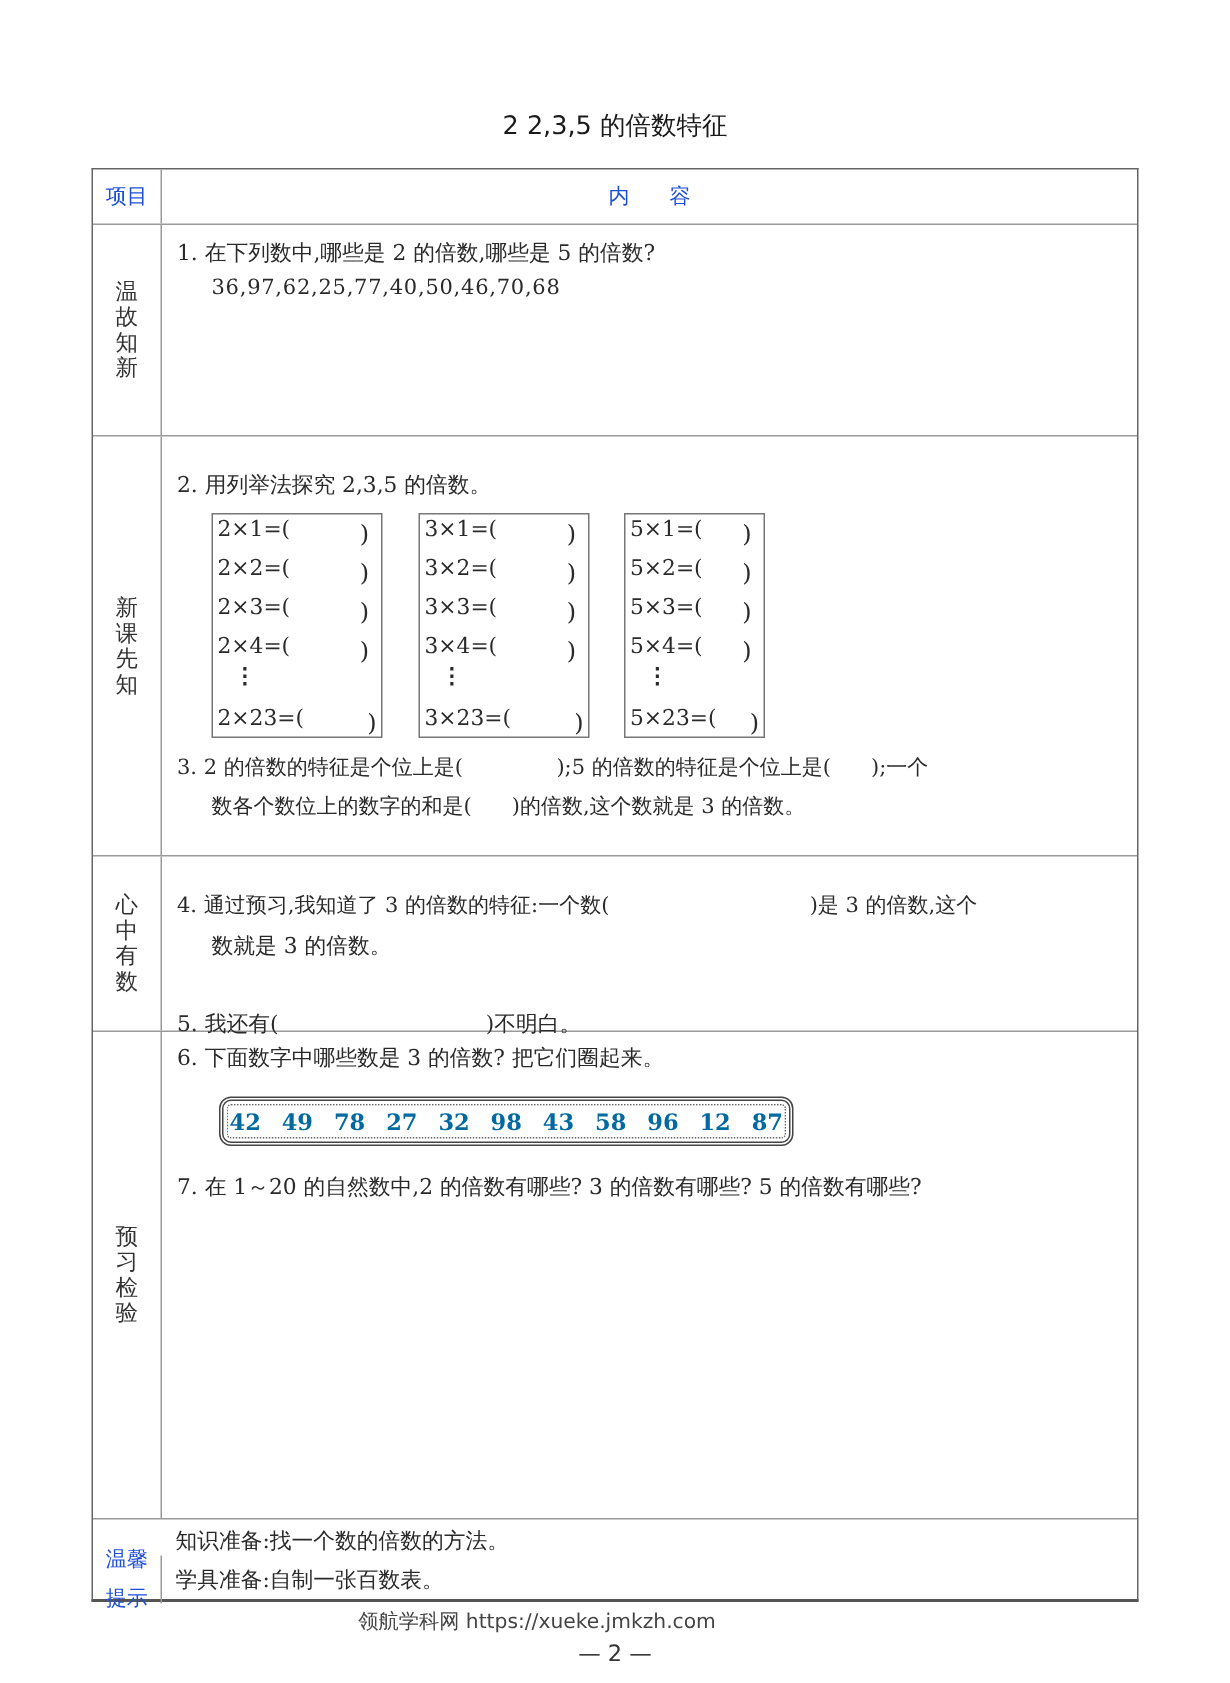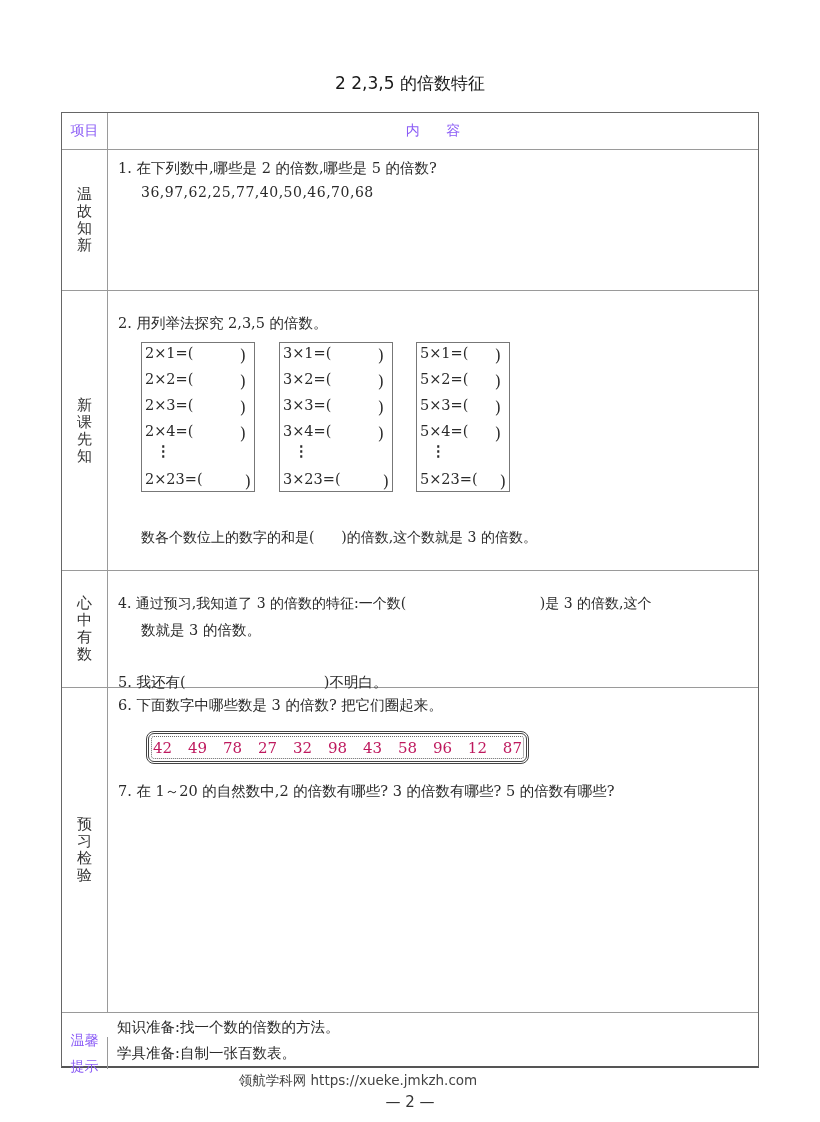--- a/index.html
+++ b/index.html
@@ -8,32 +8,32 @@
   .title { position:absolute; top:72px; left:0; width:820px; text-align:center;
            font-family:"DejaVu Sans","Liberation Sans",sans-serif; font-size:17px; color:#1a1a1a; }
   .table { position:absolute; left:61px; top:112px; width:698px; height:956px;
            border:1.5px solid #666; border-bottom:2px solid #555; box-sizing:border-box; }
   .row { position:absolute; left:0; width:100%; border-bottom:1.5px solid #9a9a9a; box-sizing:border-box; }
   .row.last { border-bottom:none; }
   .lcol { position:absolute; left:0; top:0; bottom:0; width:46px; border-right:1.5px solid #9a9a9a;
           display:flex; align-items:center; justify-content:center; box-sizing:border-box; }
   .rcol { position:absolute; left:46px; right:0; top:0; bottom:0; }
   .vlabel { font-size:15px; line-height:17px; width:16px; text-align:center; color:#333; }
-  .hlabel { font-size:14px; color:#8b5cf6; }
+  .hlabel { font-size:14px; color:#1d4ed8; }
   .line { position:absolute; font-size:14.5px; white-space:nowrap; color:#2a2a2a; }
   .nums { letter-spacing:0.5px; }
   .mbox { position:absolute; border:1px solid #777; box-sizing:border-box; width:114px; height:150px; }
   .mbox div { position:absolute; left:3px; font-size:14.5px; white-space:nowrap; }
   .mbox .p { position:absolute; right:8px; }
   .vdots { font-weight:bold; left:14px !important; line-height:7px; font-size:14px; }
   .orn { position:absolute; left:146px; top:731px; width:383px; height:33px;
          border:3px double #444; border-radius:8px; box-sizing:border-box;
          outline:1px dotted #666; outline-offset:-6px;
          display:flex; align-items:center; justify-content:space-between; padding:0 4px; }
-  .orn span { font-size:15px; color:#be185d; }
+  .orn span { font-size:15px; color:#0369a1;font-weight:bold; }
   .footer { position:absolute; top:1072px; left:0; width:716px; text-align:center;
             font-family:"DejaVu Sans","Liberation Sans",sans-serif; font-size:13.5px; color:#444; }
   .page { position:absolute; top:1093px; left:0; width:820px; text-align:center;
           font-family:"DejaVu Sans","Liberation Sans",sans-serif; font-size:15px; color:#333; }
 </style>
 </head>
 <body>
 
 <div class="title">2   2,3,5 的倍数特征</div>
 
@@ -110,20 +110,21 @@
           <span class="p" style="top:29px;">)</span>
         <div style="top:54px;"><span>5×3=(</span></div>
           <span class="p" style="top:55px;">)</span>
         <div style="top:80px;"><span>5×4=(</span></div>
           <span class="p" style="top:81px;">)</span>
         <div class="vdots" style="top:104px;">⋮</div>
         <div style="top:128px;"><span>5×23=(</span></div>
           <span class="p" style="top:129px;right:3px;">)</span>
       </div>
 
+      <div class="line" style="left:10px;top:212px;white-space:pre;font-size:14px;">3. 2 的倍数的特征是个位上是(              );5 的倍数的特征是个位上是(      );一个</div>
       <div class="line" style="left:33px;top:238px;white-space:pre;font-size:14px;">数各个数位上的数字的和是(      )的倍数,这个数就是 3 的倍数。</div>
     </div>
   </div>
 
   <div class="row" style="top:458px;height:117px;">
     <div class="lcol">
         <div class="vlabel">
       <div>心</div>
           <div>中</div>
           <div>有</div>

